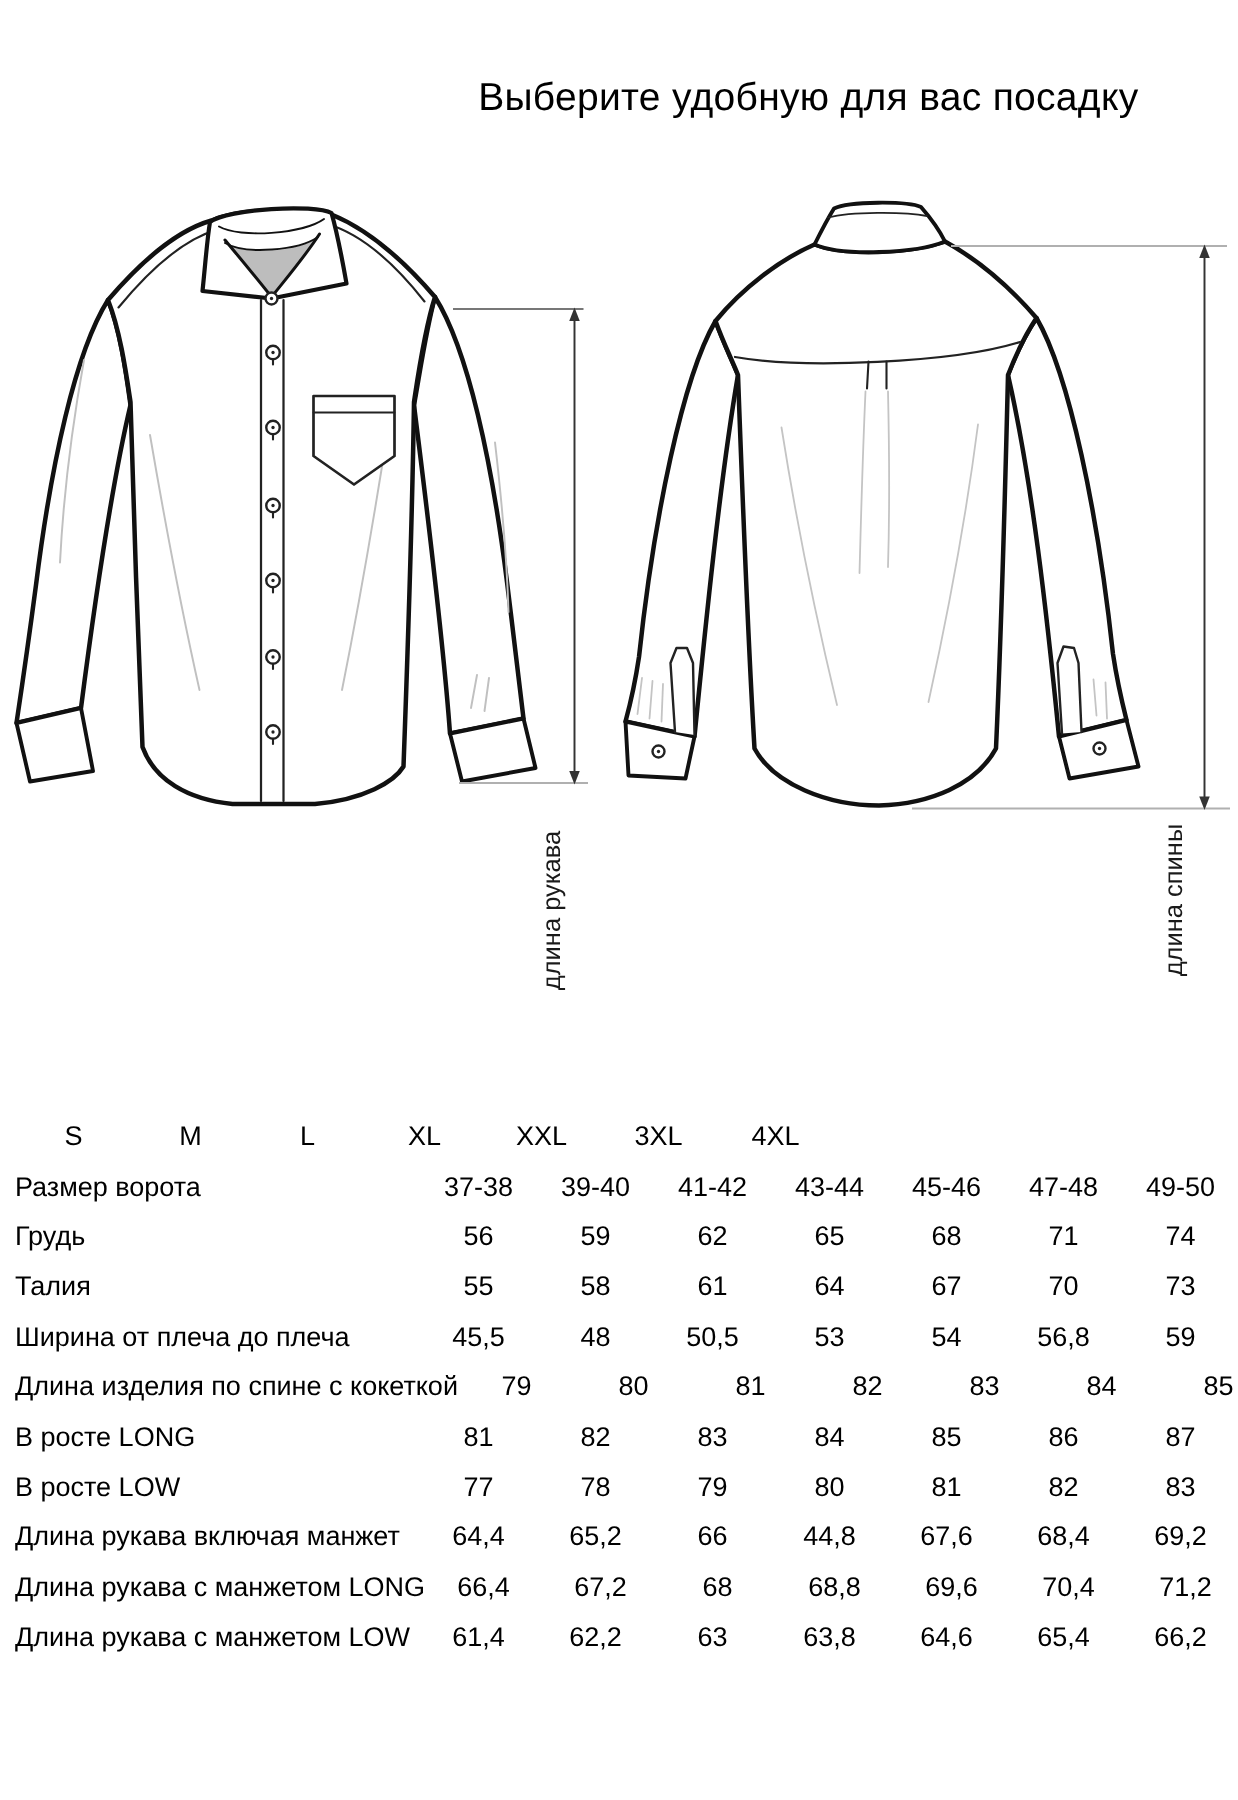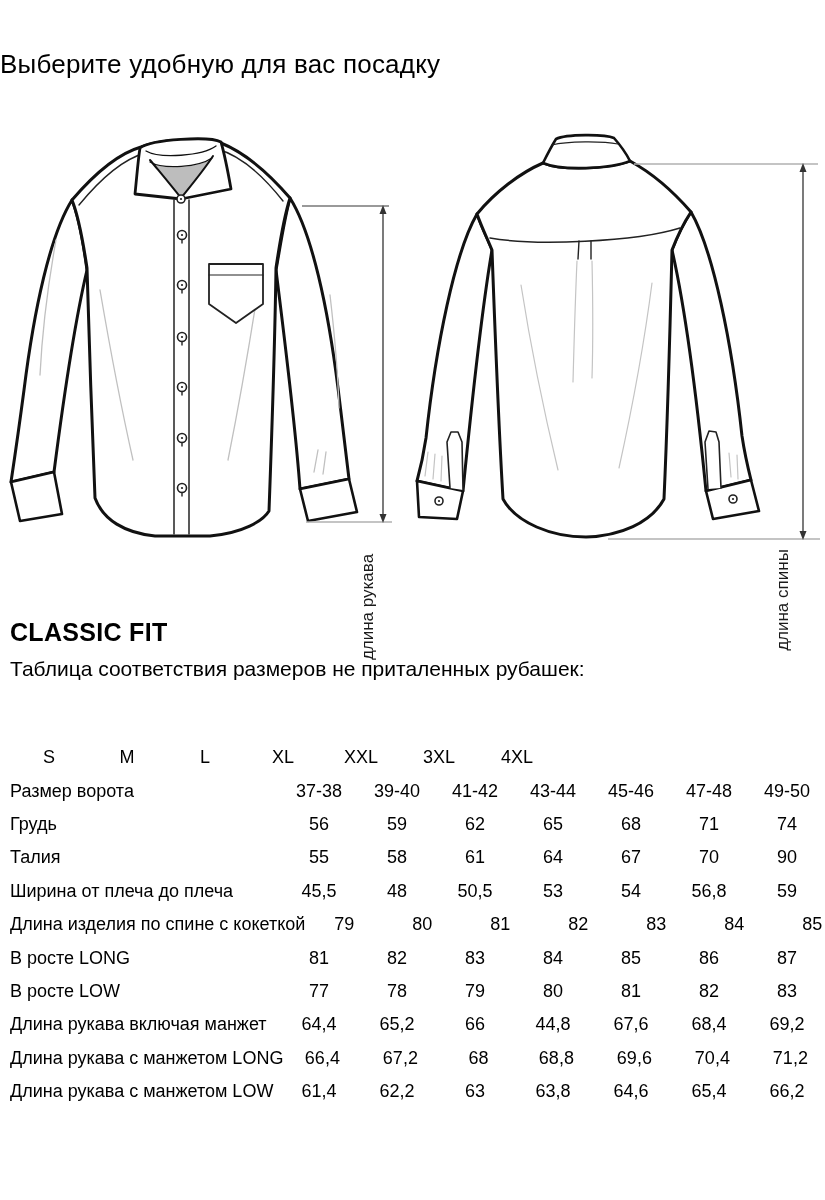--- a/index.html
+++ b/index.html
@@ -2,21 +2,21 @@
 <html><head>
 <meta charset="utf-8">
 <style>
   html,body { margin:0; padding:0; background:#ffffff; }
   .page {
     position:relative; width:825px; height:1200px; background:#fff;
     font-family:"Liberation Sans", sans-serif; color:#000; overflow:hidden;
   }
   .title {
     position:absolute; top:49px; left:0; width:759px; margin:0;
-    text-align:left; font-size:26px; font-weight:400; letter-spacing:0.2px;
+    text-align:right; font-size:26px; font-weight:400; letter-spacing:0.2px;
   }
   .figure { position:absolute; top:120px; left:0; width:825px; height:480px; }
   .figure svg { display:block; }
   .vlabel {
     position:absolute; white-space:nowrap; font-size:17px; color:#1a1a1a;
     transform:translate(-50%,-50%) rotate(-90deg);
   }
   #sleeve-label { left:368px; top:487px; }
   #back-label   { left:783px; top:480px; }
   .fit-heading {
@@ -164,22 +164,20 @@
         <path d="M803,49 L803,414" stroke="#333333" stroke-width="1.3"></path>
         <path d="M803,43 l-3.5,9 l7,0 Z" fill="#333333"></path>
         <path d="M803,420 l-3.5,-9 l7,0 Z" fill="#333333"></path>
       </g>
     </svg>
 
     <div class="vlabel" id="sleeve-label">длина рукава</div>
     <div class="vlabel" id="back-label">длина спины</div>
   </div>
 
-  <h2 class="fit-heading">CLASSIC FIT</h2>
-  <p class="subtitle">Таблица соответствия размеров не приталенных рубашек:</p>
 
   <div class="size-table" id="size-table">
       <div class="trow">
         <div class="tcell">S</div>
         <div class="tcell">M</div>
         <div class="tcell">L</div>
         <div class="tcell">XL</div>
         <div class="tcell">XXL</div>
         <div class="tcell">3XL</div>
         <div class="tcell">4XL</div>
@@ -205,21 +203,21 @@
         <div class="tcell">74</div>
       </div>
       <div class="trow">
         <div class="tlabel">Талия</div>
         <div class="tcell">55</div>
         <div class="tcell">58</div>
         <div class="tcell">61</div>
         <div class="tcell">64</div>
         <div class="tcell">67</div>
         <div class="tcell">70</div>
-        <div class="tcell">90</div>
+        <div class="tcell">73</div>
       </div>
       <div class="trow">
         <div class="tlabel">Ширина от плеча до плеча</div>
         <div class="tcell">45,5</div>
         <div class="tcell">48</div>
         <div class="tcell">50,5</div>
         <div class="tcell">53</div>
         <div class="tcell">54</div>
         <div class="tcell">56,8</div>
         <div class="tcell">59</div>

